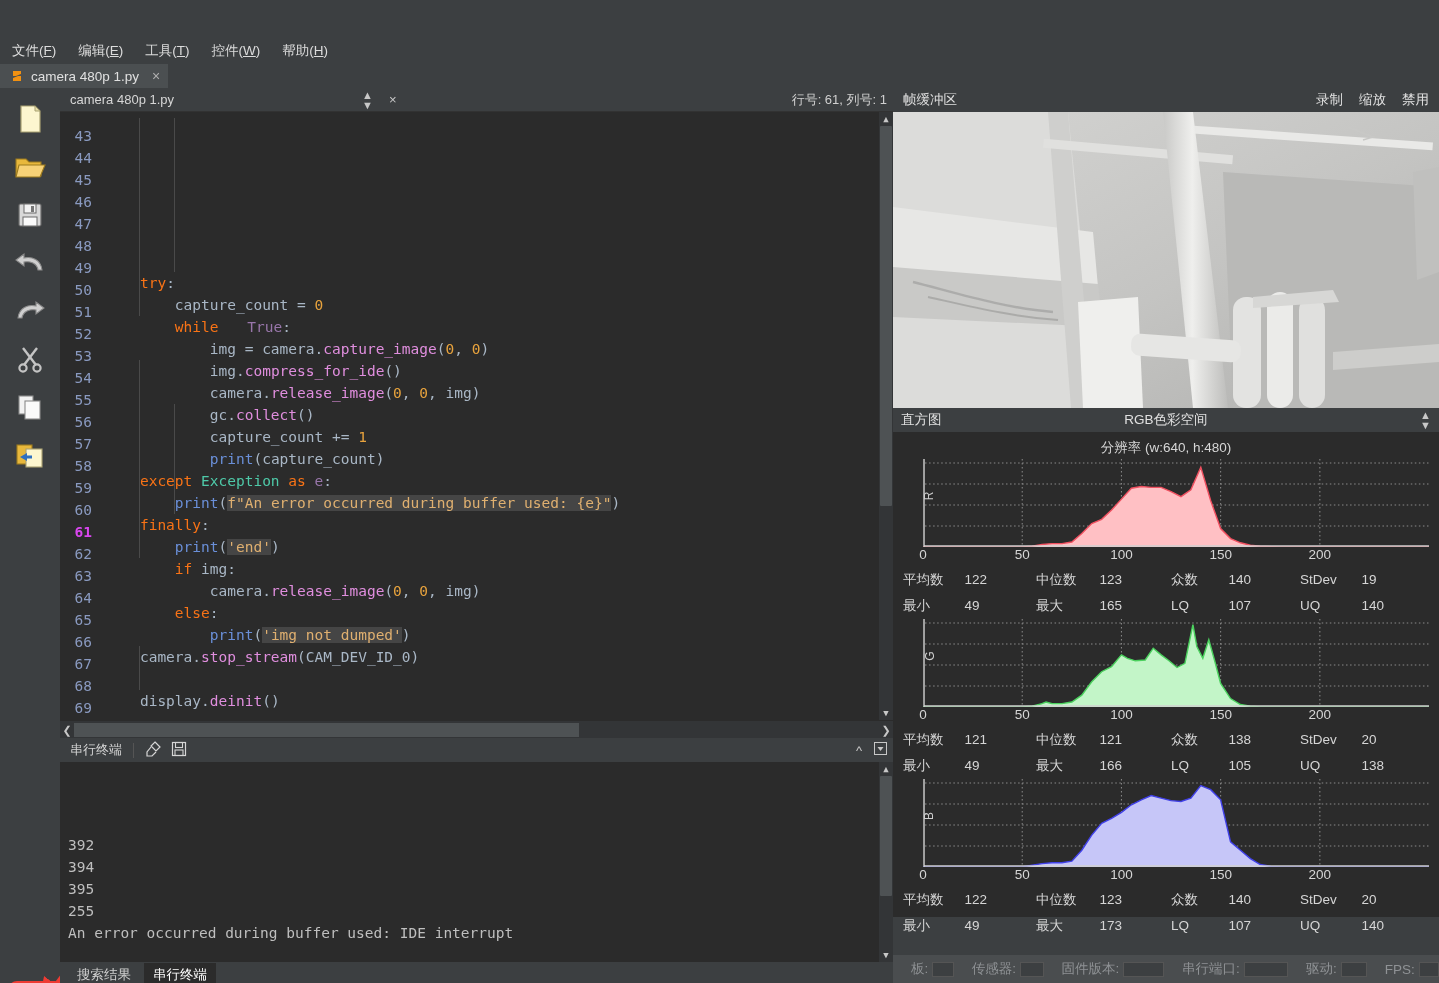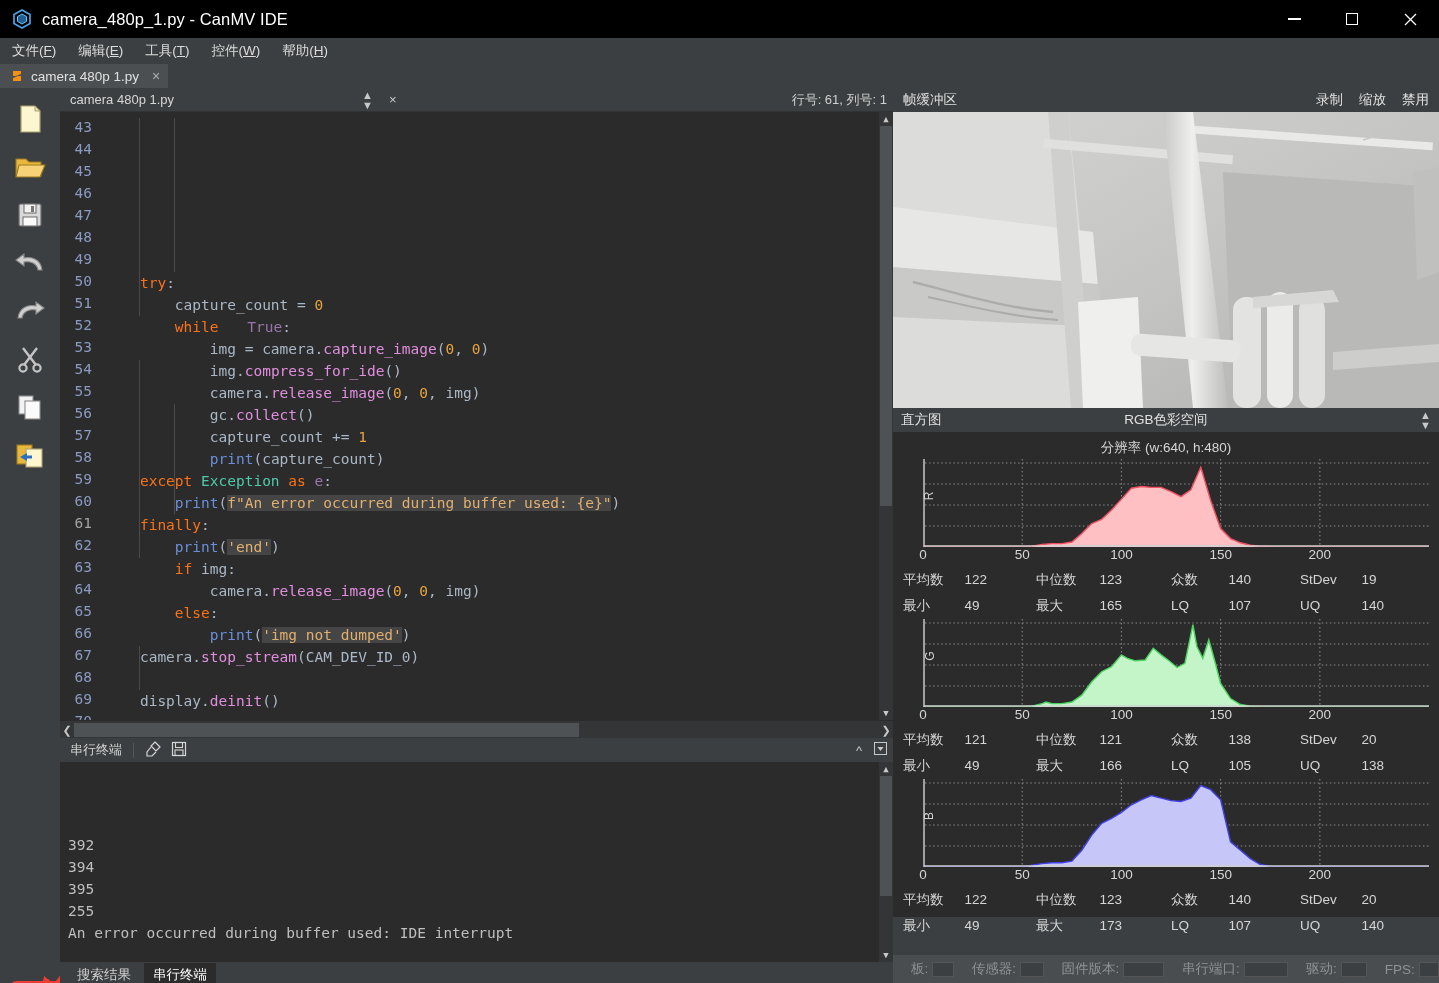--- a/index.html
+++ b/index.html
@@ -70,24 +70,24 @@
   }
   .ed-header .name { color:#d6d6d6; }
   .ed-header .spin { margin-left:188px; color:#c8c8c8; font-size:11px; line-height:10px; text-align:center; }
   .ed-header .xclose { margin-left:16px; color:#c8c8c8; font-size:13px; }
   .ed-header .pos { margin-left:auto; color:#d0d0d0; font-size:13px; }
 
   .code-area {
     position:relative; height:608px; background:#2b2b2b; overflow:hidden;
     display:flex; font-family:"DejaVu Sans Mono", monospace;
   }
-  .gutter { width:37px; text-align:right; padding-top:4px; color:#8a9ac0;
+  .gutter { width:37px; text-align:right; padding-top:13px; color:#8a9ac0;
             font-size:14.5px; line-height:22px; user-select:none; background:#2b2b2b; }
   .gutter div { padding-right:5px; }
-  .gutter div.cur { color:#a3a3a3; font-weight:normal; }
+  .gutter div.cur { color:#d946ef; font-weight:bold; }
   .code-lines { flex:1; padding-top:6px; font-size:14.5px; line-height:22px;
                 white-space:pre; color:#a9b7c6; padding-left:8px; position:relative; }
   .ind-guide { position:absolute; top:6px; width:1px; background:#4a4a4a; }
 
   
   .t-kw   { color:#f97316; }
   .t-kw2  { color:#9876aa;margin-left:20px; }
   .t-fn   { color:#e08ede; }
   .t-num  { color:#e8a33d; }
   .t-str  { color:#e0b070; background:#454545; }
@@ -162,43 +162,20 @@
     background:#4a4d4f; display:flex; align-items:center; color:#8f9295; font-size:13.5px;
   }
   .sb-item { margin-left:18px; white-space:nowrap; }
   .sb-field { height:15px; background:#3c3f41; border:1px solid #555; margin-left:4px; }
 </style>
 </head>
 <body>
 
 <div id="app">
 
-  <div class="titlebar">
-    <div class="tb-icon">
-      <svg width="22" height="22" viewBox="0 0 22 22">
-        <polygon points="11,2 19,6.5 19,15.5 11,20 3,15.5 3,6.5" fill="none" stroke="#4aa3e8" stroke-width="1.7"></polygon>
-        <polygon points="11,6 15.5,8.6 15.5,13.4 11,16 6.5,13.4 6.5,8.6" fill="#1e5f96" stroke="#6fc0f5" stroke-width="1"></polygon>
-      </svg>
-    </div>
-    <div class="tb-title">camera_480p_1.py - CanMV IDE</div>
-    <div class="tb-controls">
-      <div class="tb-btn">
-        <span class="tb-min-gl"></span>
-      </div>
-      <div class="tb-btn">
-        <span class="tb-max-gl"></span>
-      </div>
-      <div class="tb-btn close">
-        <svg width="15" height="15" viewBox="0 0 15 15">
-          <line x1="2" y1="2" x2="13" y2="13" stroke="#fff" stroke-width="1.3"></line>
-          <line x1="13" y1="2" x2="2" y2="13" stroke="#fff" stroke-width="1.3"></line>
-        </svg>
-      </div>
-    </div>
-  </div>
 
   <div class="menubar" id="menubar">
       <div class="menu-item">文件(<u>F</u>)</div>
       <div class="menu-item">编辑(<u>E</u>)</div>
       <div class="menu-item">工具(<u>T</u>)</div>
       <div class="menu-item">控件(<u>W</u>)</div>
       <div class="menu-item">帮助(<u>H</u>)</div>
     </div>
 
   <div class="tabstrip">

